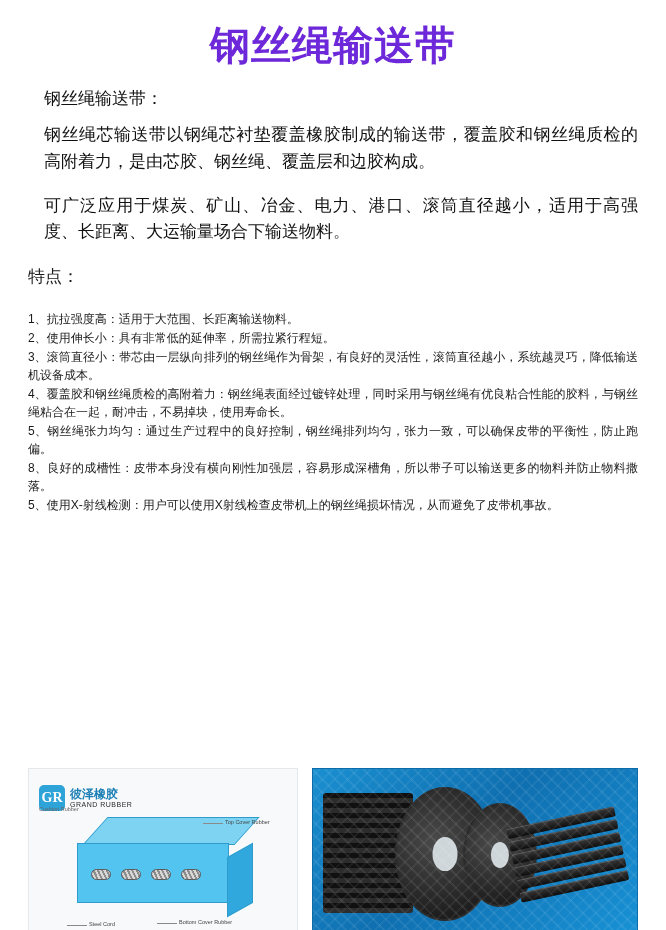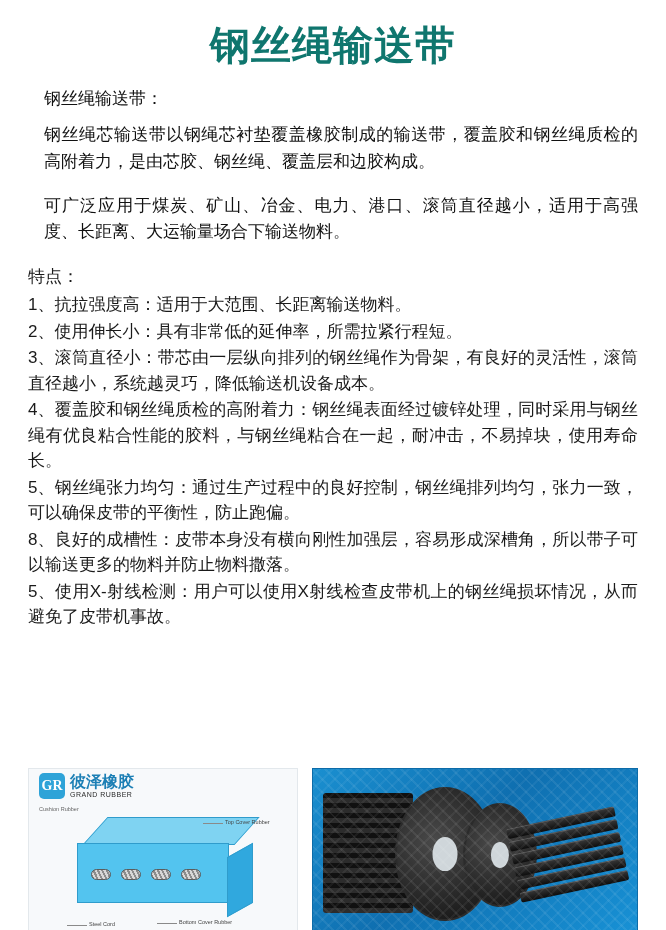--- a/index.html
+++ b/index.html
@@ -21,42 +21,42 @@
     box-sizing: border-box;
     padding: 0 28px;
   }
   .title {
     text-align: center;
     font-size: 40px;
     line-height: 1.15;
     font-weight: 700;
     letter-spacing: 1px;
     margin: 22px 0 18px 0;
-    color: #0f766e;
+    color: #6d28d9;
   }
   .para {
     font-size: 17px;
     line-height: 1.55;
     margin: 0 0 14px 16px;
     color: #111;
     text-align: justify;
   }
   .lead {
     margin-bottom: 10px;
   }
   .gap {
     margin-bottom: 18px;
   }
   .features-head {
     font-size: 17px;
     line-height: 1.55;
-    margin: 0 0 2px 0;
+    margin: 0 0 20px 0;
   }
   .feature {
-    font-size: 17px;
+    font-size: 12px;
     line-height: 1.5;
     margin: 0 0 1px 0;
     text-align: justify;
   }
   .images {
     position: absolute;
     left: 28px;
     right: 28px;
     bottom: 14px;
     height: 170px;
@@ -68,21 +68,21 @@
     height: 170px;
     background: #f7f9fb;
     border: 1px solid #e3e8ec;
     position: relative;
     overflow: hidden;
     box-sizing: border-box;
   }
   .logo {
     position: absolute;
     left: 10px;
-    top: 4px;
+    top: 16px;
     display: flex;
     align-items: center;
     gap: 5px;
   }
   .logo-mark {
     width: 26px;
     height: 26px;
     border-radius: 5px;
     background: #2ea3d8;
     color: #fff;
@@ -90,21 +90,21 @@
     font-weight: 700;
     display: flex;
     align-items: center;
     justify-content: center;
     font-family: "Liberation Serif", serif;
   }
   .logo-text {
     line-height: 1.05;
   }
   .logo-cn {
-    font-size: 16px;
+    font-size: 12px;
     font-weight: 700;
     color: #1c7fb5;
   }
   .logo-en {
     font-size: 7px;
     color: #2a2a2a;
     letter-spacing: .5px;
   }
   .logo-sub {
     position: absolute;

